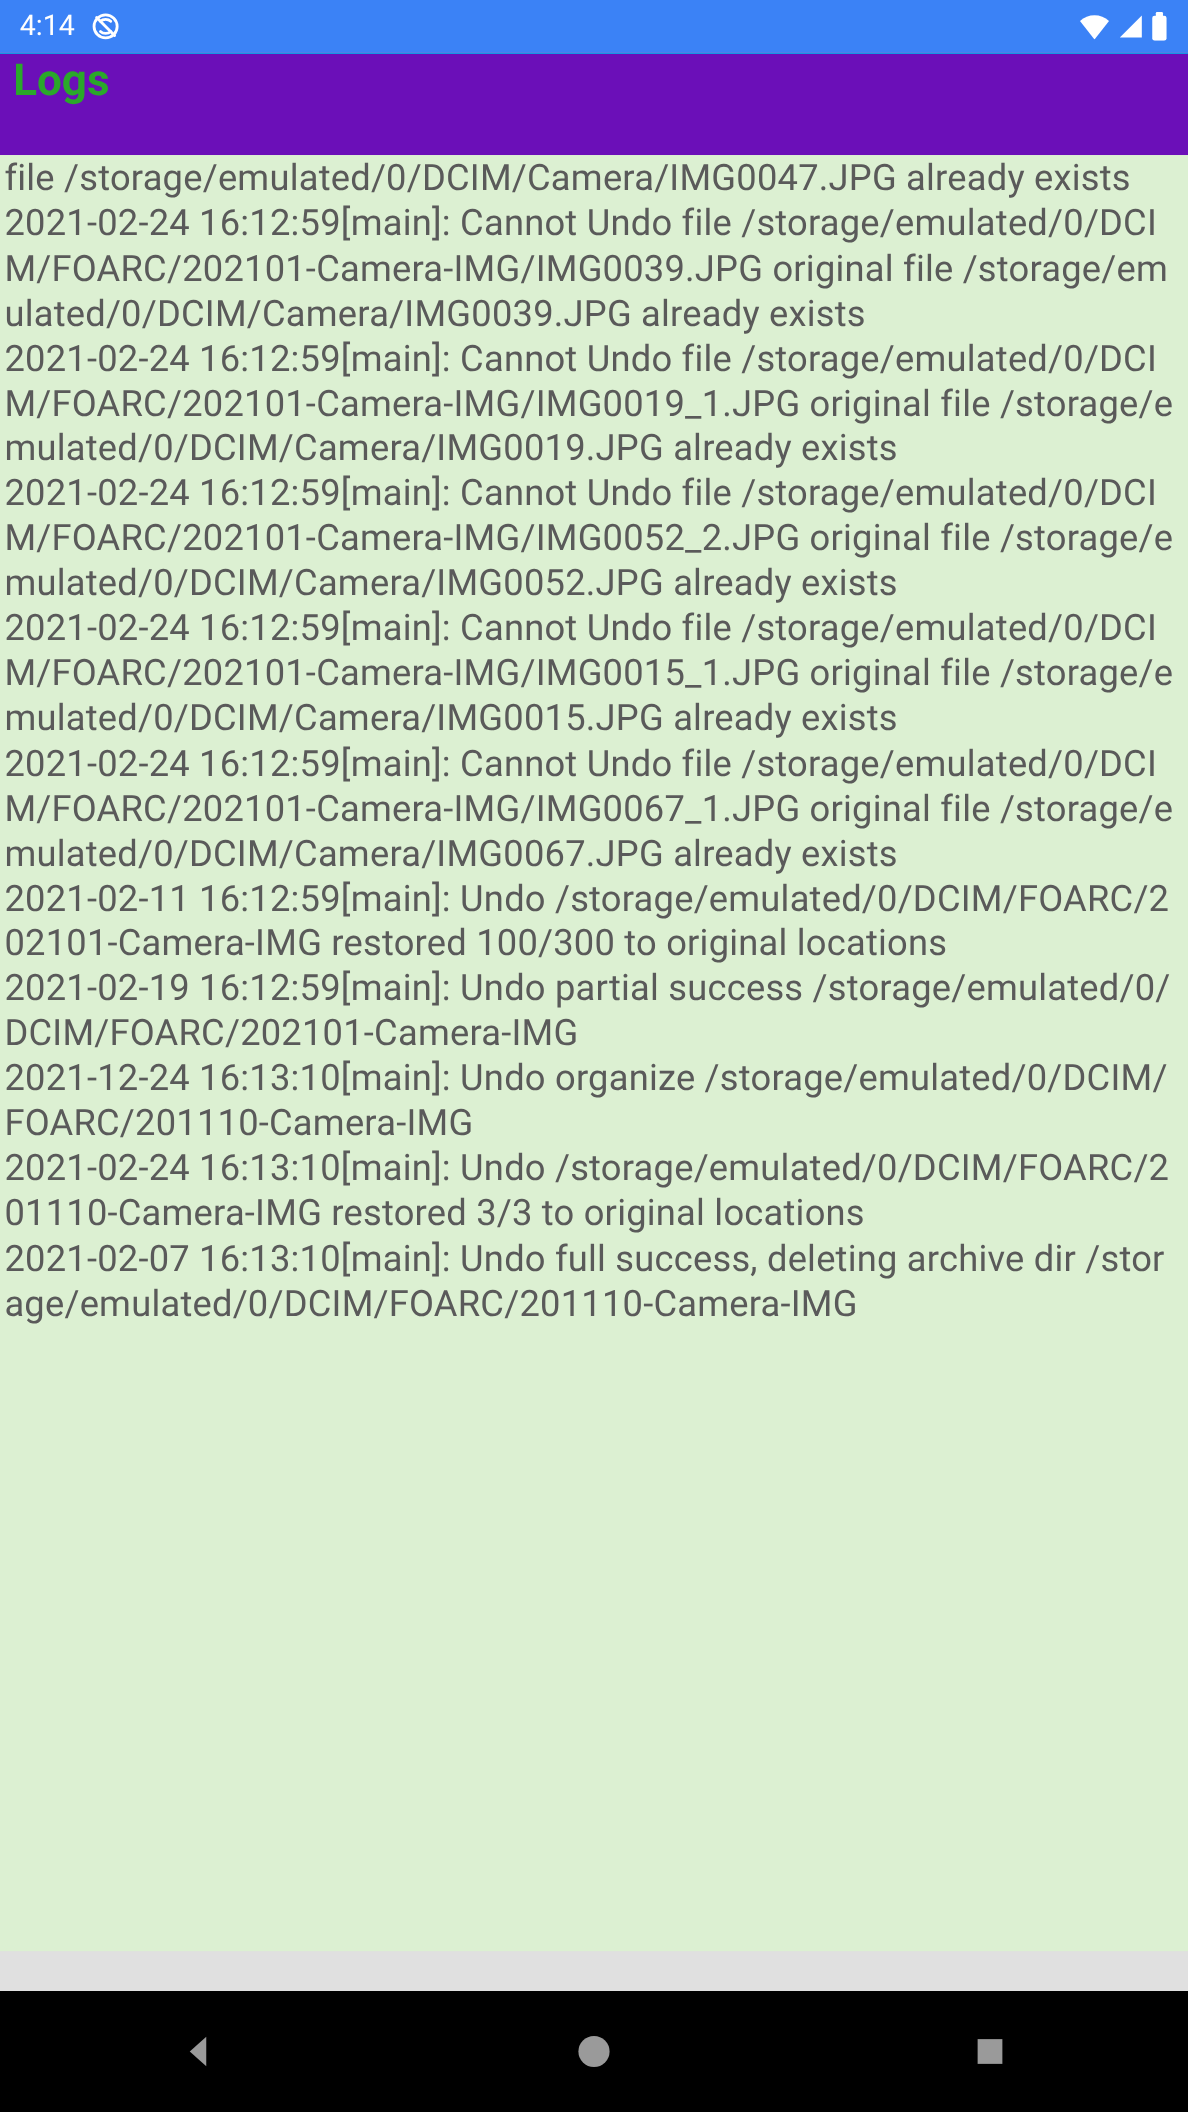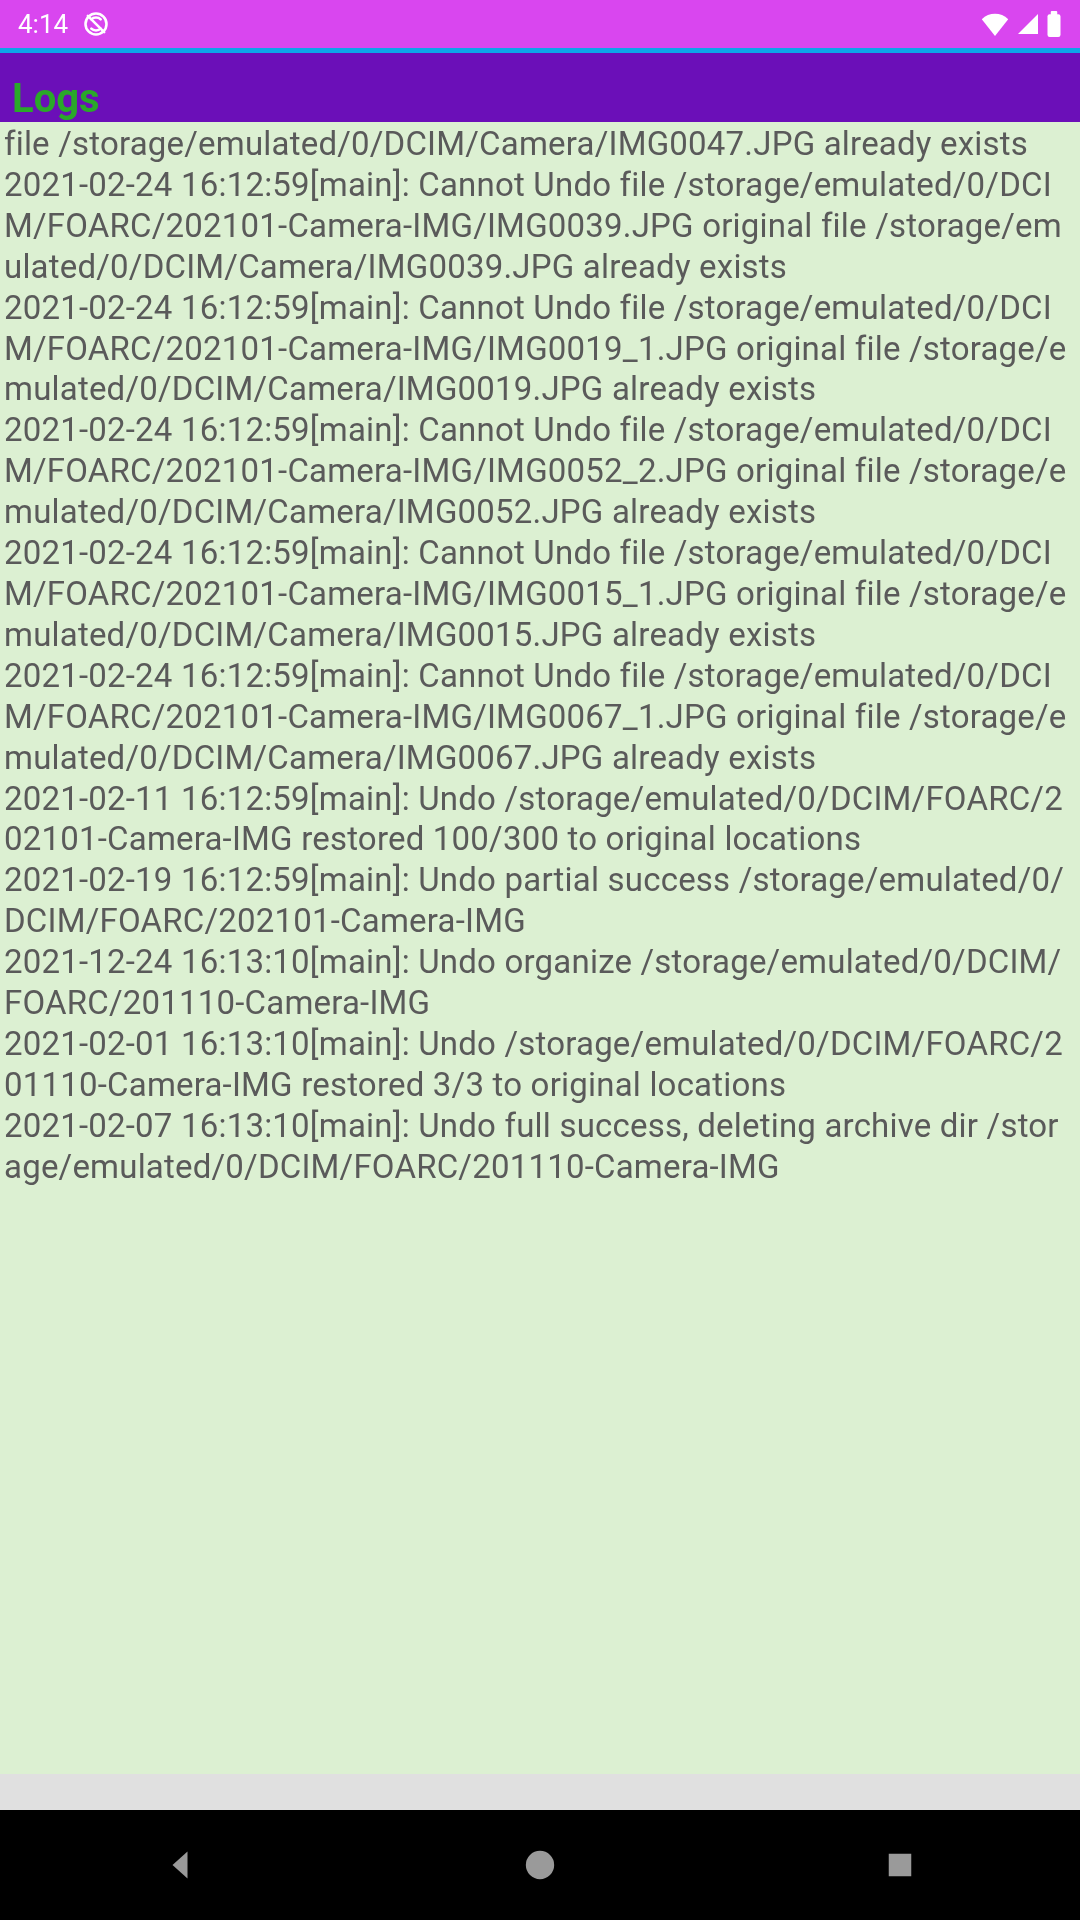--- a/index.html
+++ b/index.html
@@ -7,40 +7,40 @@
       width: 1080px;
       height: 1920px;
       font-family: Roboto, Arial, sans-serif;
       background: #e0e0e0;
       display: flex;
       flex-direction: column;
       overflow: hidden;
     }
     .status-bar {
       height: 48px;
-      background: #d946ef;
+      background: #3b82f6;
       color: #fff;
       display: flex;
       align-items: center;
       padding: 0 18px;
       font-size: 26px;
     }
     .status-left { display: flex; align-items: center; gap: 14px; }
     .status-right { margin-left: auto; display: flex; align-items: center; gap: 6px; }
     .status-icon { display: inline-flex; align-items: center; }
     .app-bar {
-      height: 74px;
+      height: 93px;
       background: #6b0fb8;
       color: #2aa82a;
       font-size: 40px;
       font-weight: 700;
       display: flex;
-      align-items: flex-end;
+      align-items: flex-start;
       padding: 0 12px;
-      border-top: 5px solid #0ea5e9;
+      border-top: 1px solid #0ea5e9;
     }
     .log-area {
       flex: 1 1 auto;
       background: #dcf0d2;
       color: #5a5a5a;
       font-size: 33px;
       line-height: 1.24;
       padding: 2px 4px;
       overflow: hidden;
       word-break: break-all;
@@ -117,21 +117,21 @@
 
 <div class="log-area"><span>file /storage/emulated/0/DCIM/Camera/IMG0047.JPG already exists</span>
 <span>2021-02-24 16:12:59[main]: Cannot Undo file /storage/emulated/0/DCIM/FOARC/202101-Camera-IMG/IMG0039.JPG original file /storage/emulated/0/DCIM/Camera/IMG0039.JPG already exists</span>
 <span>2021-02-24 16:12:59[main]: Cannot Undo file /storage/emulated/0/DCIM/FOARC/202101-Camera-IMG/IMG0019_1.JPG original file /storage/emulated/0/DCIM/Camera/IMG0019.JPG already exists</span>
 <span>2021-02-24 16:12:59[main]: Cannot Undo file /storage/emulated/0/DCIM/FOARC/202101-Camera-IMG/IMG0052_2.JPG original file /storage/emulated/0/DCIM/Camera/IMG0052.JPG already exists</span>
 <span>2021-02-24 16:12:59[main]: Cannot Undo file /storage/emulated/0/DCIM/FOARC/202101-Camera-IMG/IMG0015_1.JPG original file /storage/emulated/0/DCIM/Camera/IMG0015.JPG already exists</span>
 <span>2021-02-24 16:12:59[main]: Cannot Undo file /storage/emulated/0/DCIM/FOARC/202101-Camera-IMG/IMG0067_1.JPG original file /storage/emulated/0/DCIM/Camera/IMG0067.JPG already exists</span>
 <span>2021-02-11 16:12:59[main]: Undo /storage/emulated/0/DCIM/FOARC/202101-Camera-IMG restored 100/300 to original locations</span>
 <span>2021-02-19 16:12:59[main]: Undo partial success /storage/emulated/0/DCIM/FOARC/202101-Camera-IMG</span>
 <span>2021-12-24 16:13:10[main]: Undo organize /storage/emulated/0/DCIM/FOARC/201110-Camera-IMG</span>
-<span>2021-02-01 16:13:10[main]: Undo /storage/emulated/0/DCIM/FOARC/201110-Camera-IMG restored 3/3 to original locations</span>
+<span>2021-02-24 16:13:10[main]: Undo /storage/emulated/0/DCIM/FOARC/201110-Camera-IMG restored 3/3 to original locations</span>
 <span>2021-02-07 16:13:10[main]: Undo full success, deleting archive dir /storage/emulated/0/DCIM/FOARC/201110-Camera-IMG</span></div>
 
 <div class="button-row">
 </div>
 
 <div class="nav-bar">
   <div class="nav-btn">
     <svg width="36" height="36" viewBox="0 0 24 24">
         <path d="M17 3L7 12l10 9V3z" fill="#9a9a9a"></path>
       </svg>

